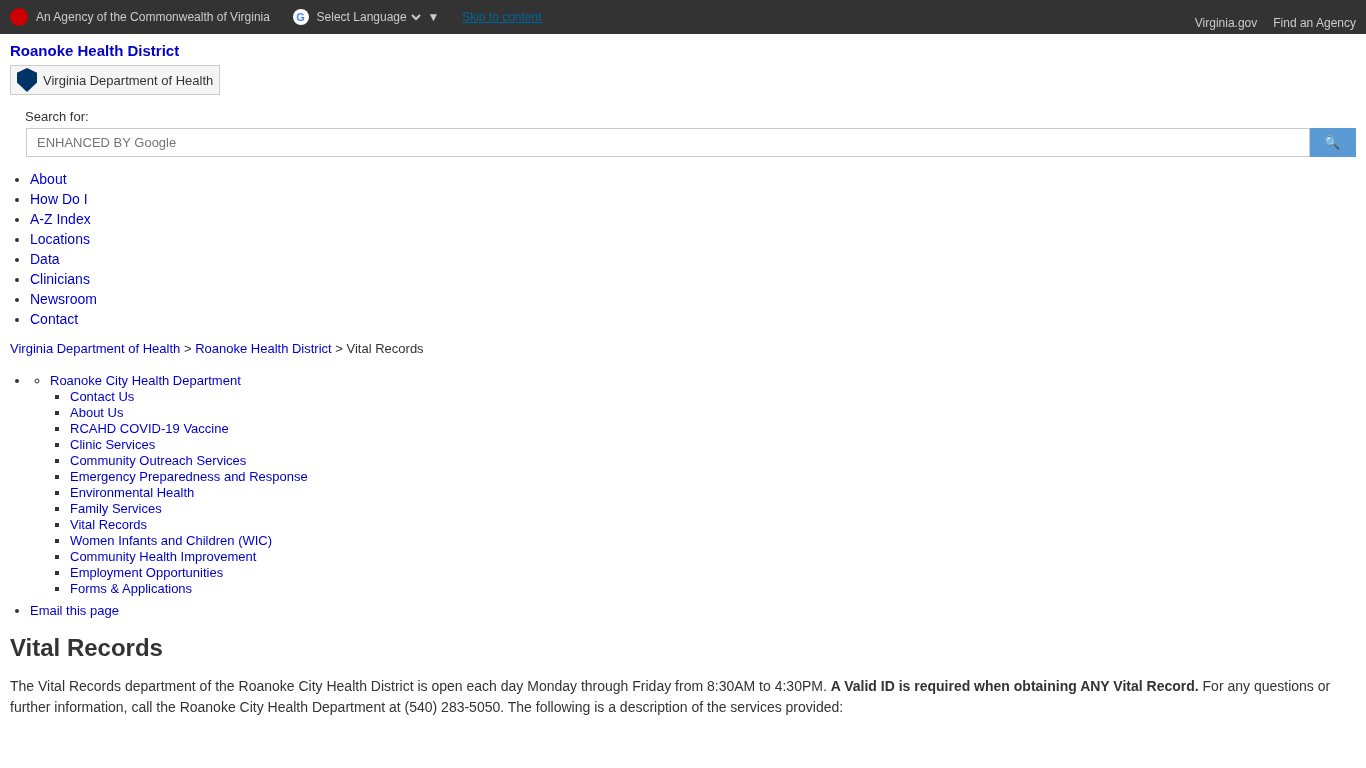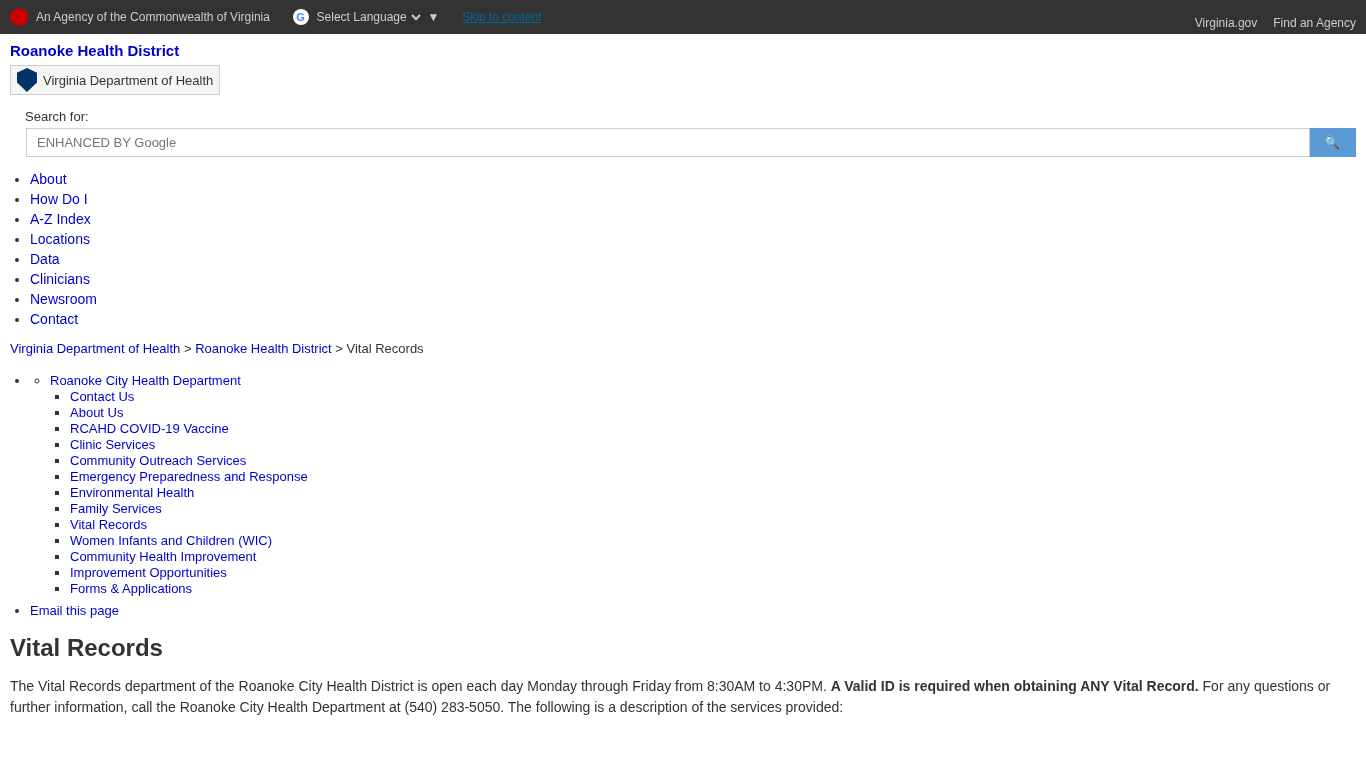--- a/index.html
+++ b/index.html
@@ -171,21 +171,21 @@
                   <li><a href="#">RCAHD COVID-19 Vaccine</a></li>
                 </ul></li>
               <li><a href="#">Clinic Services</a></li>
               <li><a href="#">Community Outreach Services</a></li>
               <li><a href="#">Emergency Preparedness and Response</a></li>
               <li><a href="#">Environmental Health</a></li>
               <li><a href="#">Family Services</a></li>
               <li><a href="#">Vital Records</a></li>
               <li><a href="#">Women Infants and Children (WIC)</a></li>
               <li><a href="#">Community Health Improvement</a></li>
-              <li><a href="#">Improvement Opportunities</a></li>
+              <li><a href="#">Employment Opportunities</a></li>
               <li><a href="#">Forms &amp; Applications</a></li>
             </ul></li>
         </ul>
     </li>
     <li>
       <a href="#">Email this page</a>
     </li>
   </ul>
 </div>
 

